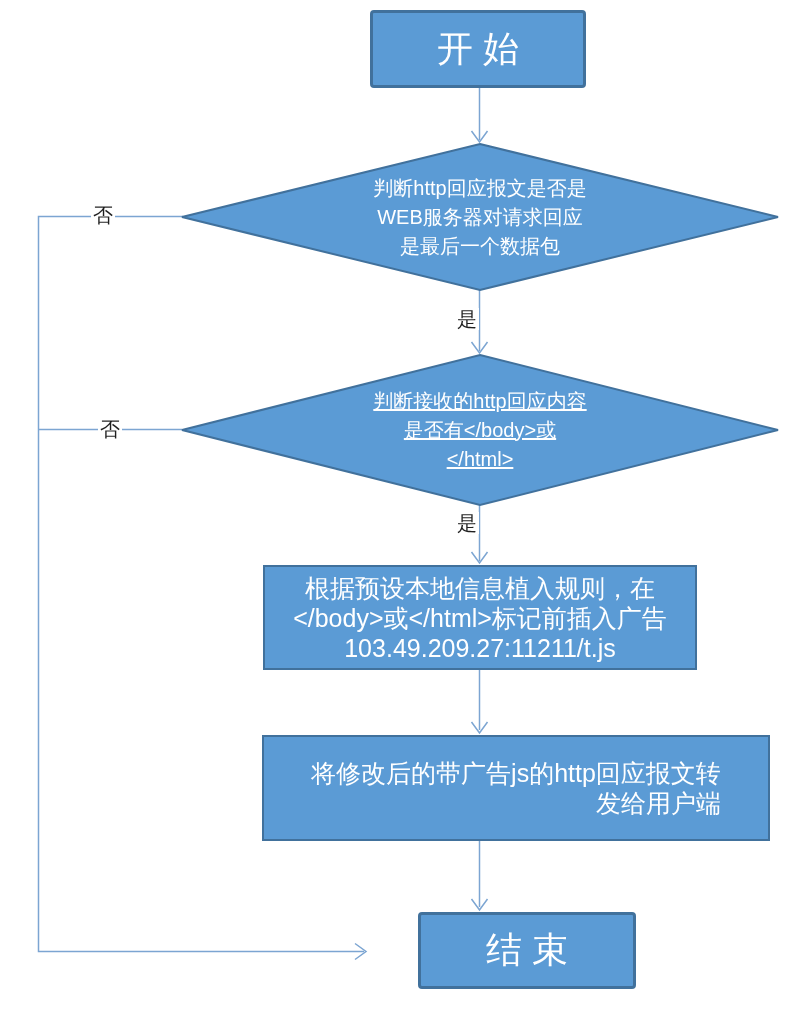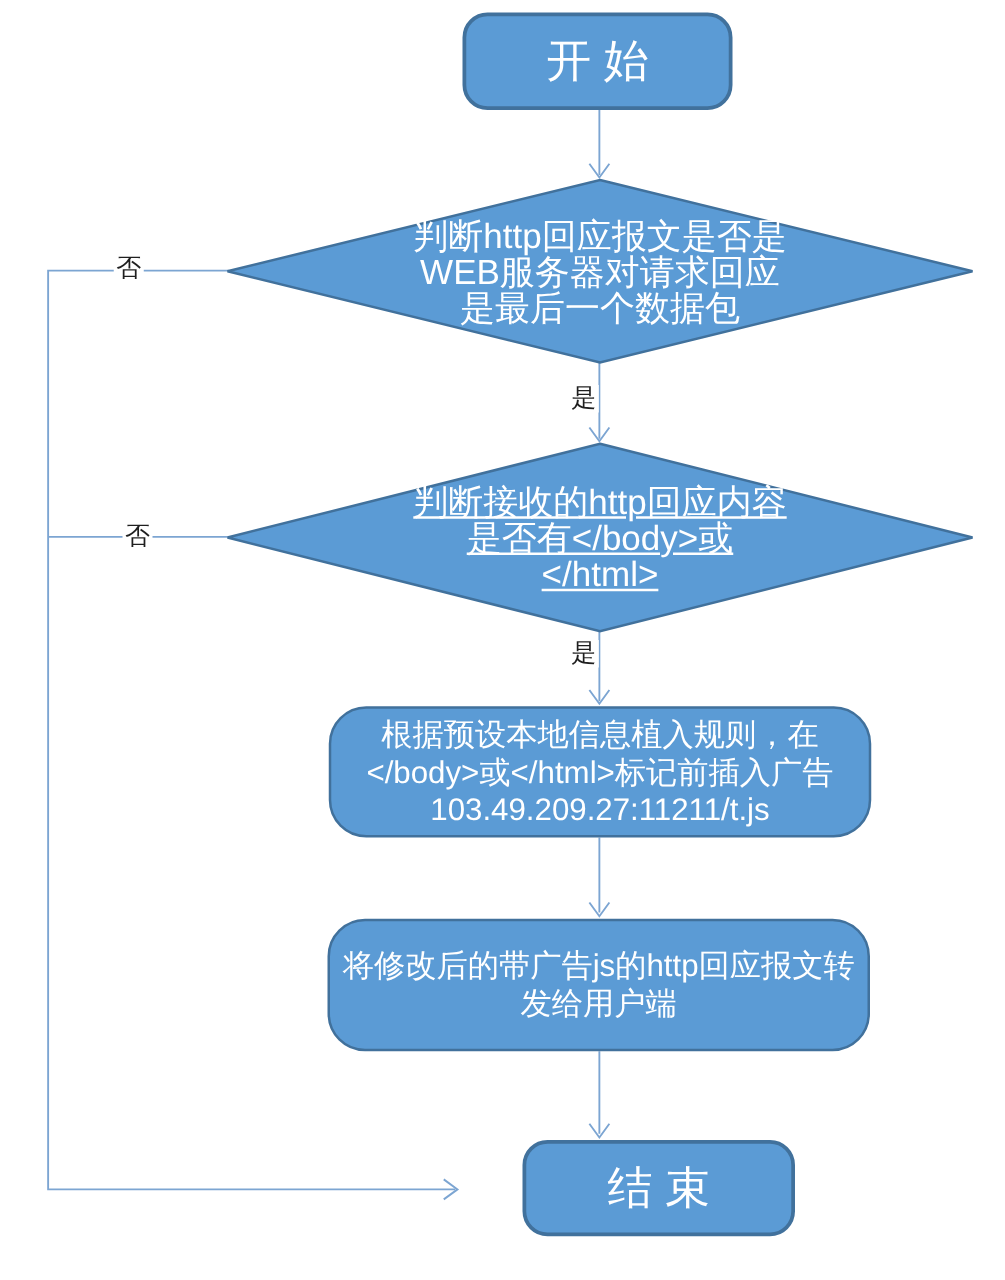--- a/index.html
+++ b/index.html
@@ -4,34 +4,34 @@
 <style>
   html,body{margin:0;padding:0;background:#fff;}
   .canvas{
     position:relative;width:804px;height:1024px;background:#fff;overflow:hidden;
     font-family:"Liberation Sans","DejaVu Sans",sans-serif;
   }
   .canvas svg{position:absolute;left:0;top:0;}
   .node{
     position:absolute;box-sizing:border-box;
     display:flex;align-items:center;justify-content:center;
-    color:#fff;text-align:center;border-radius:30px;
+    color:#fff;text-align:center;
   }
   .terminal{
-    background:#5B9BD5;border:3px solid #41719C;border-radius:20px;
+    background:#5B9BD5;border:3px solid #41719C;border-radius:4px;
     font-size:36px;
   }
   .terminal .lbl{letter-spacing:10px;padding-left:10px;white-space:nowrap;}
   .process{
     background:#5B9BD5;border:2px solid #41719C;
     font-size:25px;line-height:30px;white-space:pre-line;
   }
   .decision-text{
     position:absolute;display:flex;align-items:center;justify-content:center;
-    color:#fff;text-align:center;font-size:28px;line-height:29px;white-space:pre-line;
+    color:#fff;text-align:center;font-size:20px;line-height:29px;white-space:pre-line;
   }
   .edge-label{
     position:absolute;transform:translate(-50%,-50%);
     background:#fff;color:#1F1F1F;font-size:20px;line-height:22px;
     padding:0 2px;white-space:nowrap;
   }
   .connector{stroke:#7CA5D2;stroke-width:1.5;fill:none;}
   .diamond{fill:#5B9BD5;stroke:#41719C;stroke-width:2;}
 </style>
 </head>
@@ -73,21 +73,21 @@
 是最后一个数据包</div>
 
   <div class="decision-text" style="left:255px;top:386px;width:450px;height:88px;text-decoration:underline;">判断接收的http回应内容
 是否有&lt;/body&gt;或
 &lt;/html&gt;</div>
 
   <div class="node process" style="left:263px;top:565px;width:434px;height:105px;">根据预设本地信息植入规则，在
 &lt;/body&gt;或&lt;/html&gt;标记前插入广告
 103.49.209.27:11211/t.js</div>
 
-  <div class="node process" style="left:262px;top:735px;width:434px;height:106px;">将修改后的带广告js的http回应报文转
+  <div class="node process" style="left:262px;top:735px;width:508px;height:106px;text-align:right;">将修改后的带广告js的http回应报文转
 发给用户端</div>
 
   <div class="node terminal" style="left:370px;top:912px;width:218px;height:77px;margin-left:48px;">
     <span class="lbl">结束</span>
   </div>
 
   <div class="edge-label" style="left:103px;top:215px;">否</div>
   <div class="edge-label" style="left:467px;top:319px;">是</div>
   <div class="edge-label" style="left:110px;top:429px;">否</div>
   <div class="edge-label" style="left:467px;top:523px;">是</div>

